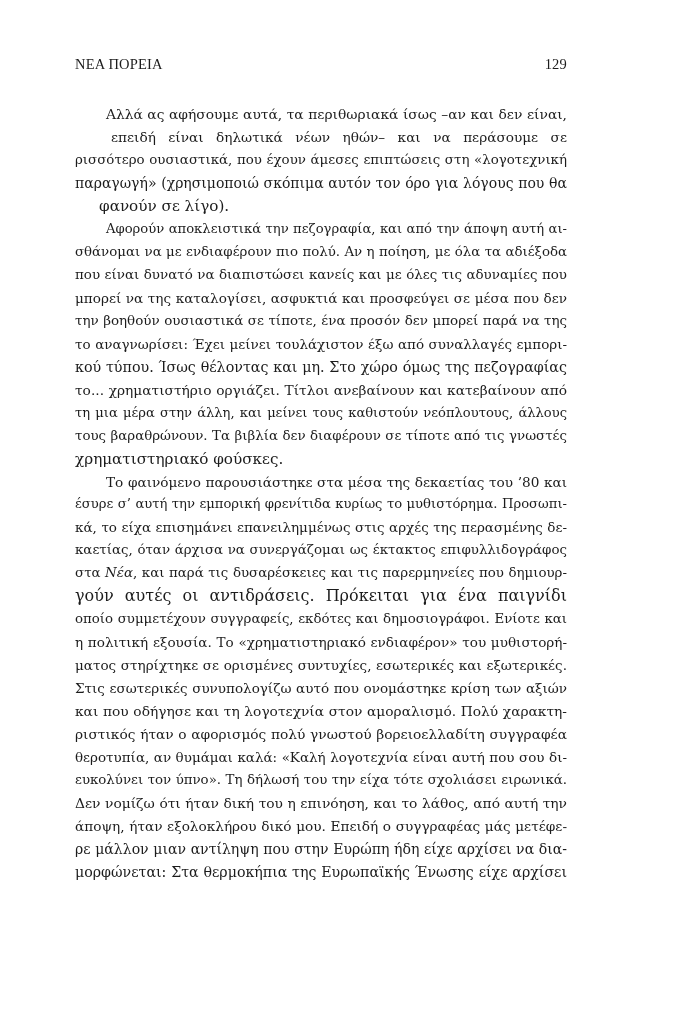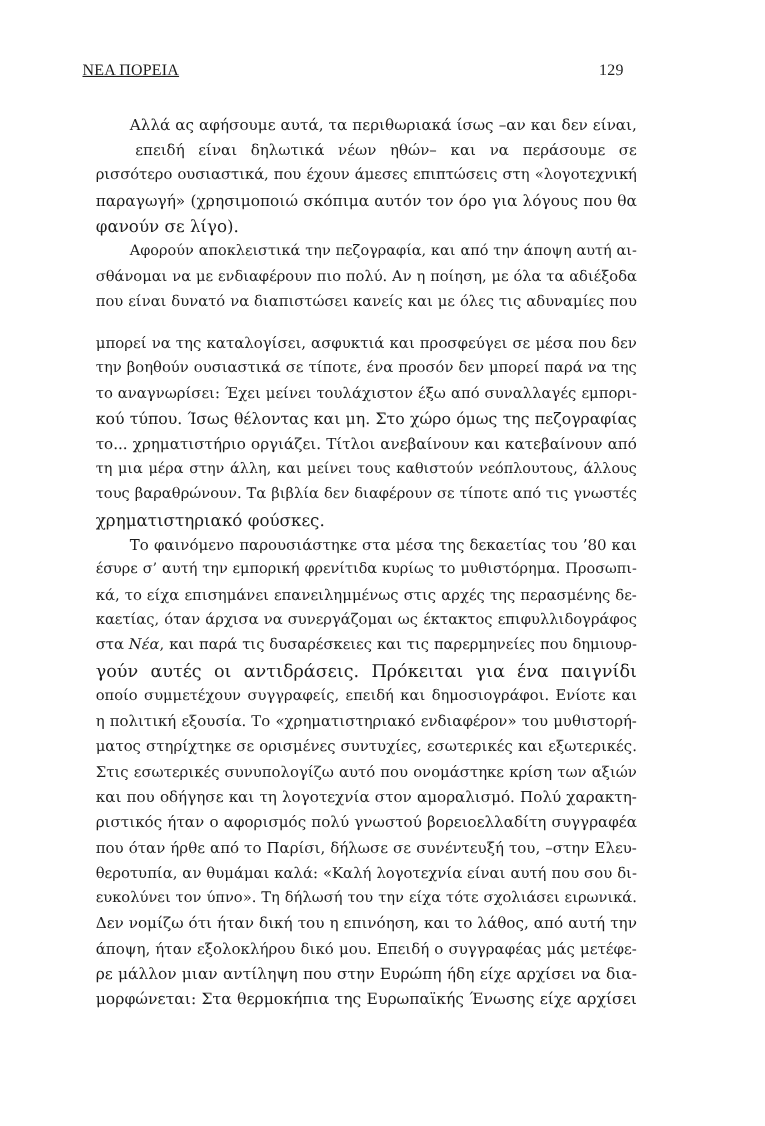--- a/index.html
+++ b/index.html
@@ -28,32 +28,31 @@
       width: 492px;
       height: 18px;
       font-family: "Liberation Serif", serif;
       font-size: 14.5px;
       letter-spacing: 0.2px;
     }
     .running-title {
       position: absolute;
       left: 0;
       top: 0;
-      text-decoration: underline;
     }
     .page-number {
       position: absolute;
       right: 0;
       top: 0;
       margin-left: 20px;
     }
     .body-text {
       position: absolute;
       top: 103px;
-      left: 12px;
+      left: 0;
       width: 492px;
       font-size: 15.2px;
       line-height: 22.97px;
     }
     .line {
       display: block;
       height: 22.97px;
       white-space: nowrap;
       text-align: justify;
       text-align-last: justify;
@@ -78,51 +77,50 @@
     <span class="page-number">129</span>
   </div>
 
   <div class="body-text">
 
     <div class="paragraph">
       <span class="line indent" style="font-size: 13.8033px; white-space: normal; overflow: hidden;">Αλλά ας αφήσουμε αυτά, τα περιθωριακά ίσως –αν και δεν είναι,</span>
       <span class="line" style="font-size: 13.6544px; white-space: normal; overflow: hidden; margin-left: 36px;">επειδή είναι δηλωτικά νέων ηθών– και να περάσουμε σε πράγματα πε-</span>
       <span class="line" style="font-size: 13.3925px; white-space: normal; overflow: hidden;">ρισσότερο ουσιαστικά, που έχουν άμεσες επιπτώσεις στη «λογοτεχνική</span>
       <span class="line" style="font-size: 14.0169px; white-space: normal; overflow: hidden;">παραγωγή» (χρησιμοποιώ σκόπιμα αυτόν τον όρο για λόγους που θα</span>
-      <span class="line last" style="white-space: normal; overflow: hidden;">φανούν σε λίγο).</span>
+      <span class="line last" style="white-space: normal; overflow: hidden; margin-left: 24px;">φανούν σε λίγο).</span>
     </div>
 
     <div class="paragraph">
       <span class="line indent" style="font-size: 13.1558px; white-space: normal; overflow: hidden;">Αφορούν αποκλειστικά την πεζογραφία, και από την άποψη αυτή αι-</span>
       <span class="line" style="font-size: 13.3325px; white-space: normal; overflow: hidden;">σθάνομαι να με ενδιαφέρουν πιο πολύ. Αν η ποίηση, με όλα τα αδιέξοδα</span>
       <span class="line" style="font-size: 13.4386px; white-space: normal; overflow: hidden;">που είναι δυνατό να διαπιστώσει κανείς και με όλες τις αδυναμίες που</span>
-      <span class="line" style="font-size: 13.5955px; white-space: normal; overflow: hidden; margin-top: 14px;">μπορεί να της καταλογίσει, ασφυκτιά και προσφεύγει σε μέσα που δεν</span>
+      <span class="line" style="font-size: 13.5955px; white-space: normal; overflow: hidden;">μπορεί να της καταλογίσει, ασφυκτιά και προσφεύγει σε μέσα που δεν</span>
       <span class="line" style="font-size: 13.4576px; white-space: normal; overflow: hidden;">την βοηθούν ουσιαστικά σε τίποτε, ένα προσόν δεν μπορεί παρά να της</span>
       <span class="line" style="font-size: 13.4767px; white-space: normal; overflow: hidden;">το αναγνωρίσει: Έχει μείνει τουλάχιστον έξω από συναλλαγές εμπορι-</span>
       <span class="line" style="font-size: 14.2783px; white-space: normal; overflow: hidden;">κού τύπου. Ίσως θέλοντας και μη. Στο χώρο όμως της πεζογραφίας</span>
       <span class="line" style="font-size: 13.7538px; white-space: normal; overflow: hidden;">το... χρηματιστήριο οργιάζει. Τίτλοι ανεβαίνουν και κατεβαίνουν από</span>
       <span class="line" style="font-size: 13.0852px; white-space: normal; overflow: hidden;">τη μια μέρα στην άλλη, και μείνει τους καθιστούν νεόπλουτους, άλλους</span>
       <span class="line" style="font-size: 13.3745px; white-space: normal; overflow: hidden;">τους βαραθρώνουν. Τα βιβλία δεν διαφέρουν σε τίποτε από τις γνωστές</span>
       <span class="line last" style="white-space: normal; overflow: hidden;">χρηματιστηριακό φούσκες.</span>
     </div>
 
     <div class="paragraph">
       <span class="line indent" style="font-size: 13.6392px; white-space: normal; overflow: hidden;">Το φαινόμενο παρουσιάστηκε στα μέσα της δεκαετίας του ’80 και</span>
       <span class="line" style="font-size: 13.1554px; white-space: normal; overflow: hidden;">έσυρε σ’ αυτή την εμπορική φρενίτιδα κυρίως το μυθιστόρημα. Προσωπι-</span>
       <span class="line" style="font-size: 13.5034px; white-space: normal; overflow: hidden;">κά, το είχα επισημάνει επανειλημμένως στις αρχές της περασμένης δε-</span>
       <span class="line" style="font-size: 13.3967px; white-space: normal; overflow: hidden;">καετίας, όταν άρχισα να συνεργάζομαι ως έκτακτος επιφυλλιδογράφος</span>
       <span class="line" style="font-size: 13.3955px; white-space: normal; overflow: hidden;"><span>στα </span><span class="it">Νέα</span><span>, και παρά τις δυσαρέσκειες και τις παρερμηνείες που δημιουρ-</span></span>
       <span class="line" style="font-size: 16px; white-space: normal; overflow: hidden;">γούν αυτές οι αντιδράσεις. Πρόκειται για ένα παιγνίδι κερδοσκοπίας, στο</span>
-      <span class="line" style="font-size: 13.3531px; white-space: normal; overflow: hidden;">οποίο συμμετέχουν συγγραφείς, επειδή και δημοσιογράφοι. Ενίοτε και</span>
+      <span class="line" style="font-size: 13.3531px; white-space: normal; overflow: hidden;">οποίο συμμετέχουν συγγραφείς, εκδότες και δημοσιογράφοι. Ενίοτε και</span>
       <span class="line" style="font-size: 13.5762px; white-space: normal; overflow: hidden;">η πολιτική εξουσία. Το «χρηματιστηριακό ενδιαφέρον» του μυθιστορή-</span>
       <span class="line" style="font-size: 13.5437px; white-space: normal; overflow: hidden;">ματος στηρίχτηκε σε ορισμένες συντυχίες, εσωτερικές και εξωτερικές.</span>
       <span class="line" style="font-size: 13.5341px; white-space: normal; overflow: hidden;">Στις εσωτερικές συνυπολογίζω αυτό που ονομάστηκε κρίση των αξιών</span>
       <span class="line" style="font-size: 13.784px; white-space: normal; overflow: hidden;">και που οδήγησε και τη λογοτεχνία στον αμοραλισμό. Πολύ χαρακτη-</span>
       <span class="line" style="font-size: 13.7593px; white-space: normal; overflow: hidden;">ριστικός ήταν ο αφορισμός πολύ γνωστού βορειοελλαδίτη συγγραφέα</span>
-      <span class="line" style="font-size: 13.6564px; white-space: normal; overflow: hidden;">που όταν ήρθε από το Παρίσι, δήλωσε σε συνέντευξή του, –στην Ελευ-</span>
       <span class="line" style="font-size: 13.4812px; white-space: normal; overflow: hidden;">θεροτυπία, αν θυμάμαι καλά: «Καλή λογοτεχνία είναι αυτή που σου δι-</span>
       <span class="line" style="font-size: 13.3441px; white-space: normal; overflow: hidden;">ευκολύνει τον ύπνο». Τη δήλωσή του την είχα τότε σχολιάσει ειρωνικά.</span>
       <span class="line" style="font-size: 13.8016px; white-space: normal; overflow: hidden;">Δεν νομίζω ότι ήταν δική του η επινόηση, και το λάθος, από αυτή την</span>
       <span class="line" style="font-size: 13.656px; white-space: normal; overflow: hidden;">άποψη, ήταν εξολοκλήρου δικό μου. Επειδή ο συγγραφέας μάς μετέφε-</span>
       <span class="line" style="font-size: 14.0537px; white-space: normal; overflow: hidden;">ρε μάλλον μιαν αντίληψη που στην Ευρώπη ήδη είχε αρχίσει να δια-</span>
       <span class="line" style="font-size: 14.1911px; white-space: normal; overflow: hidden;">μορφώνεται: Στα θερμοκήπια της Ευρωπαϊκής Ένωσης είχε αρχίσει</span>
     </div>
   </div>
 </div>
 

